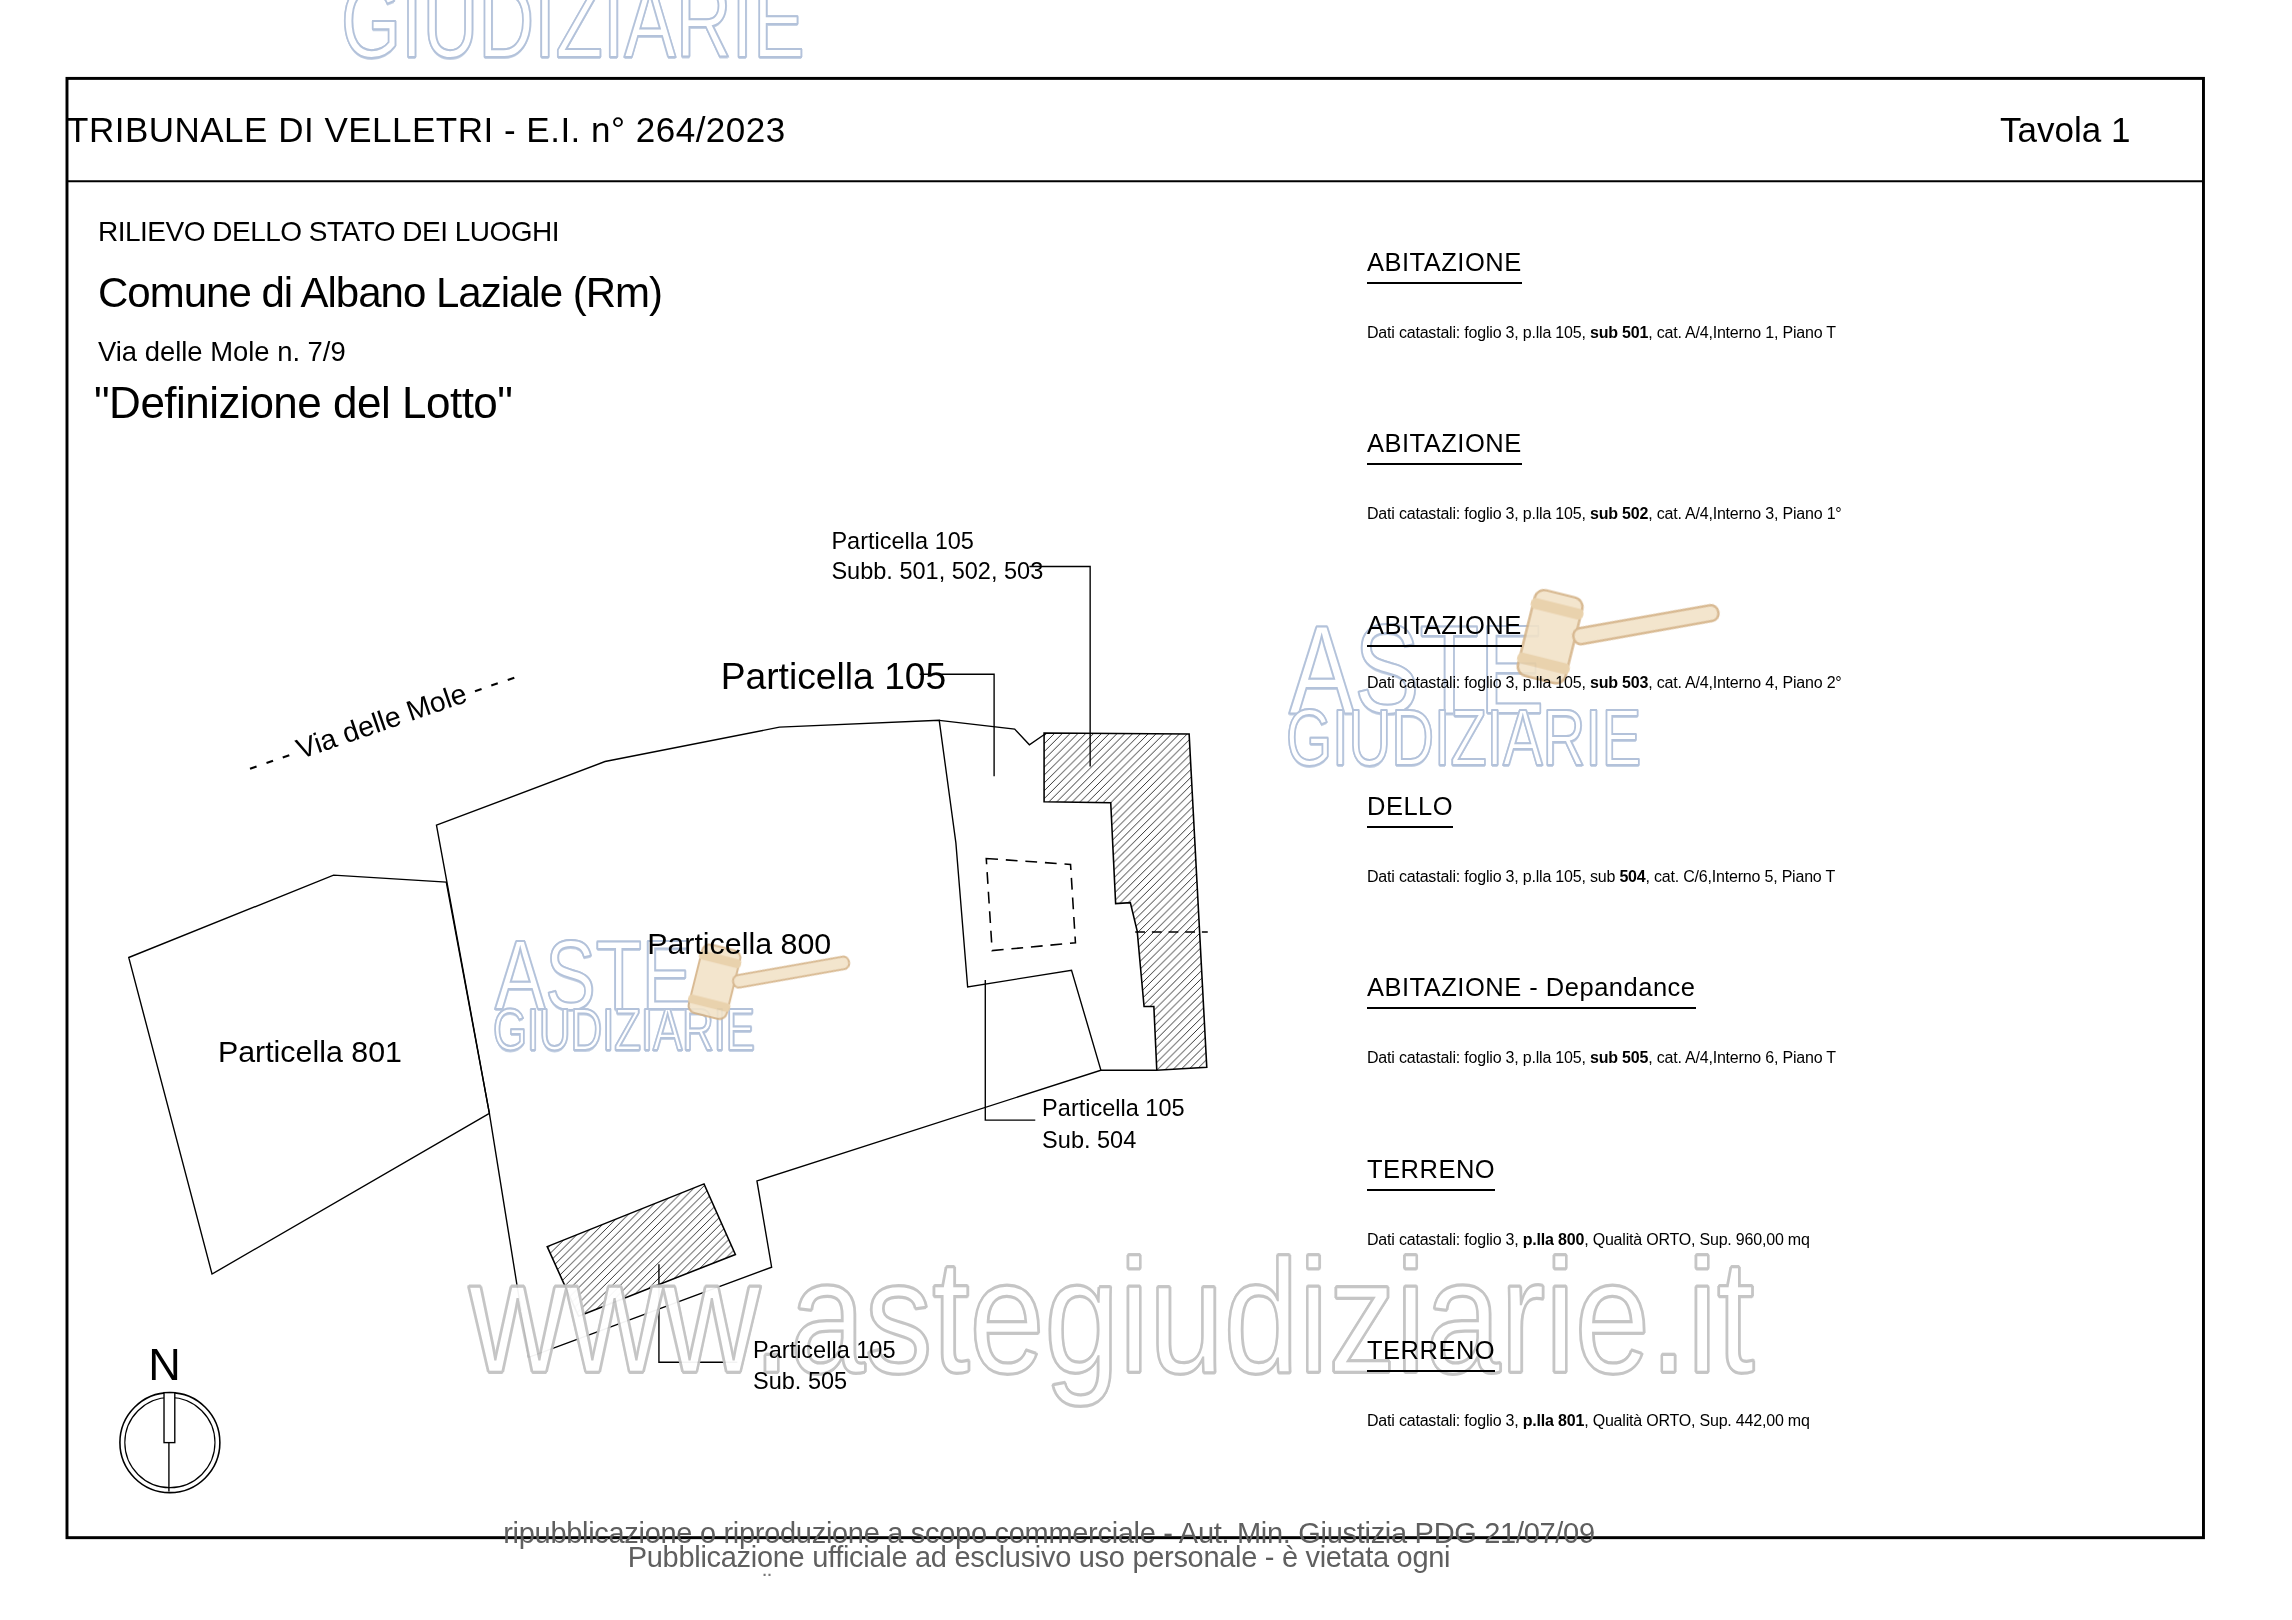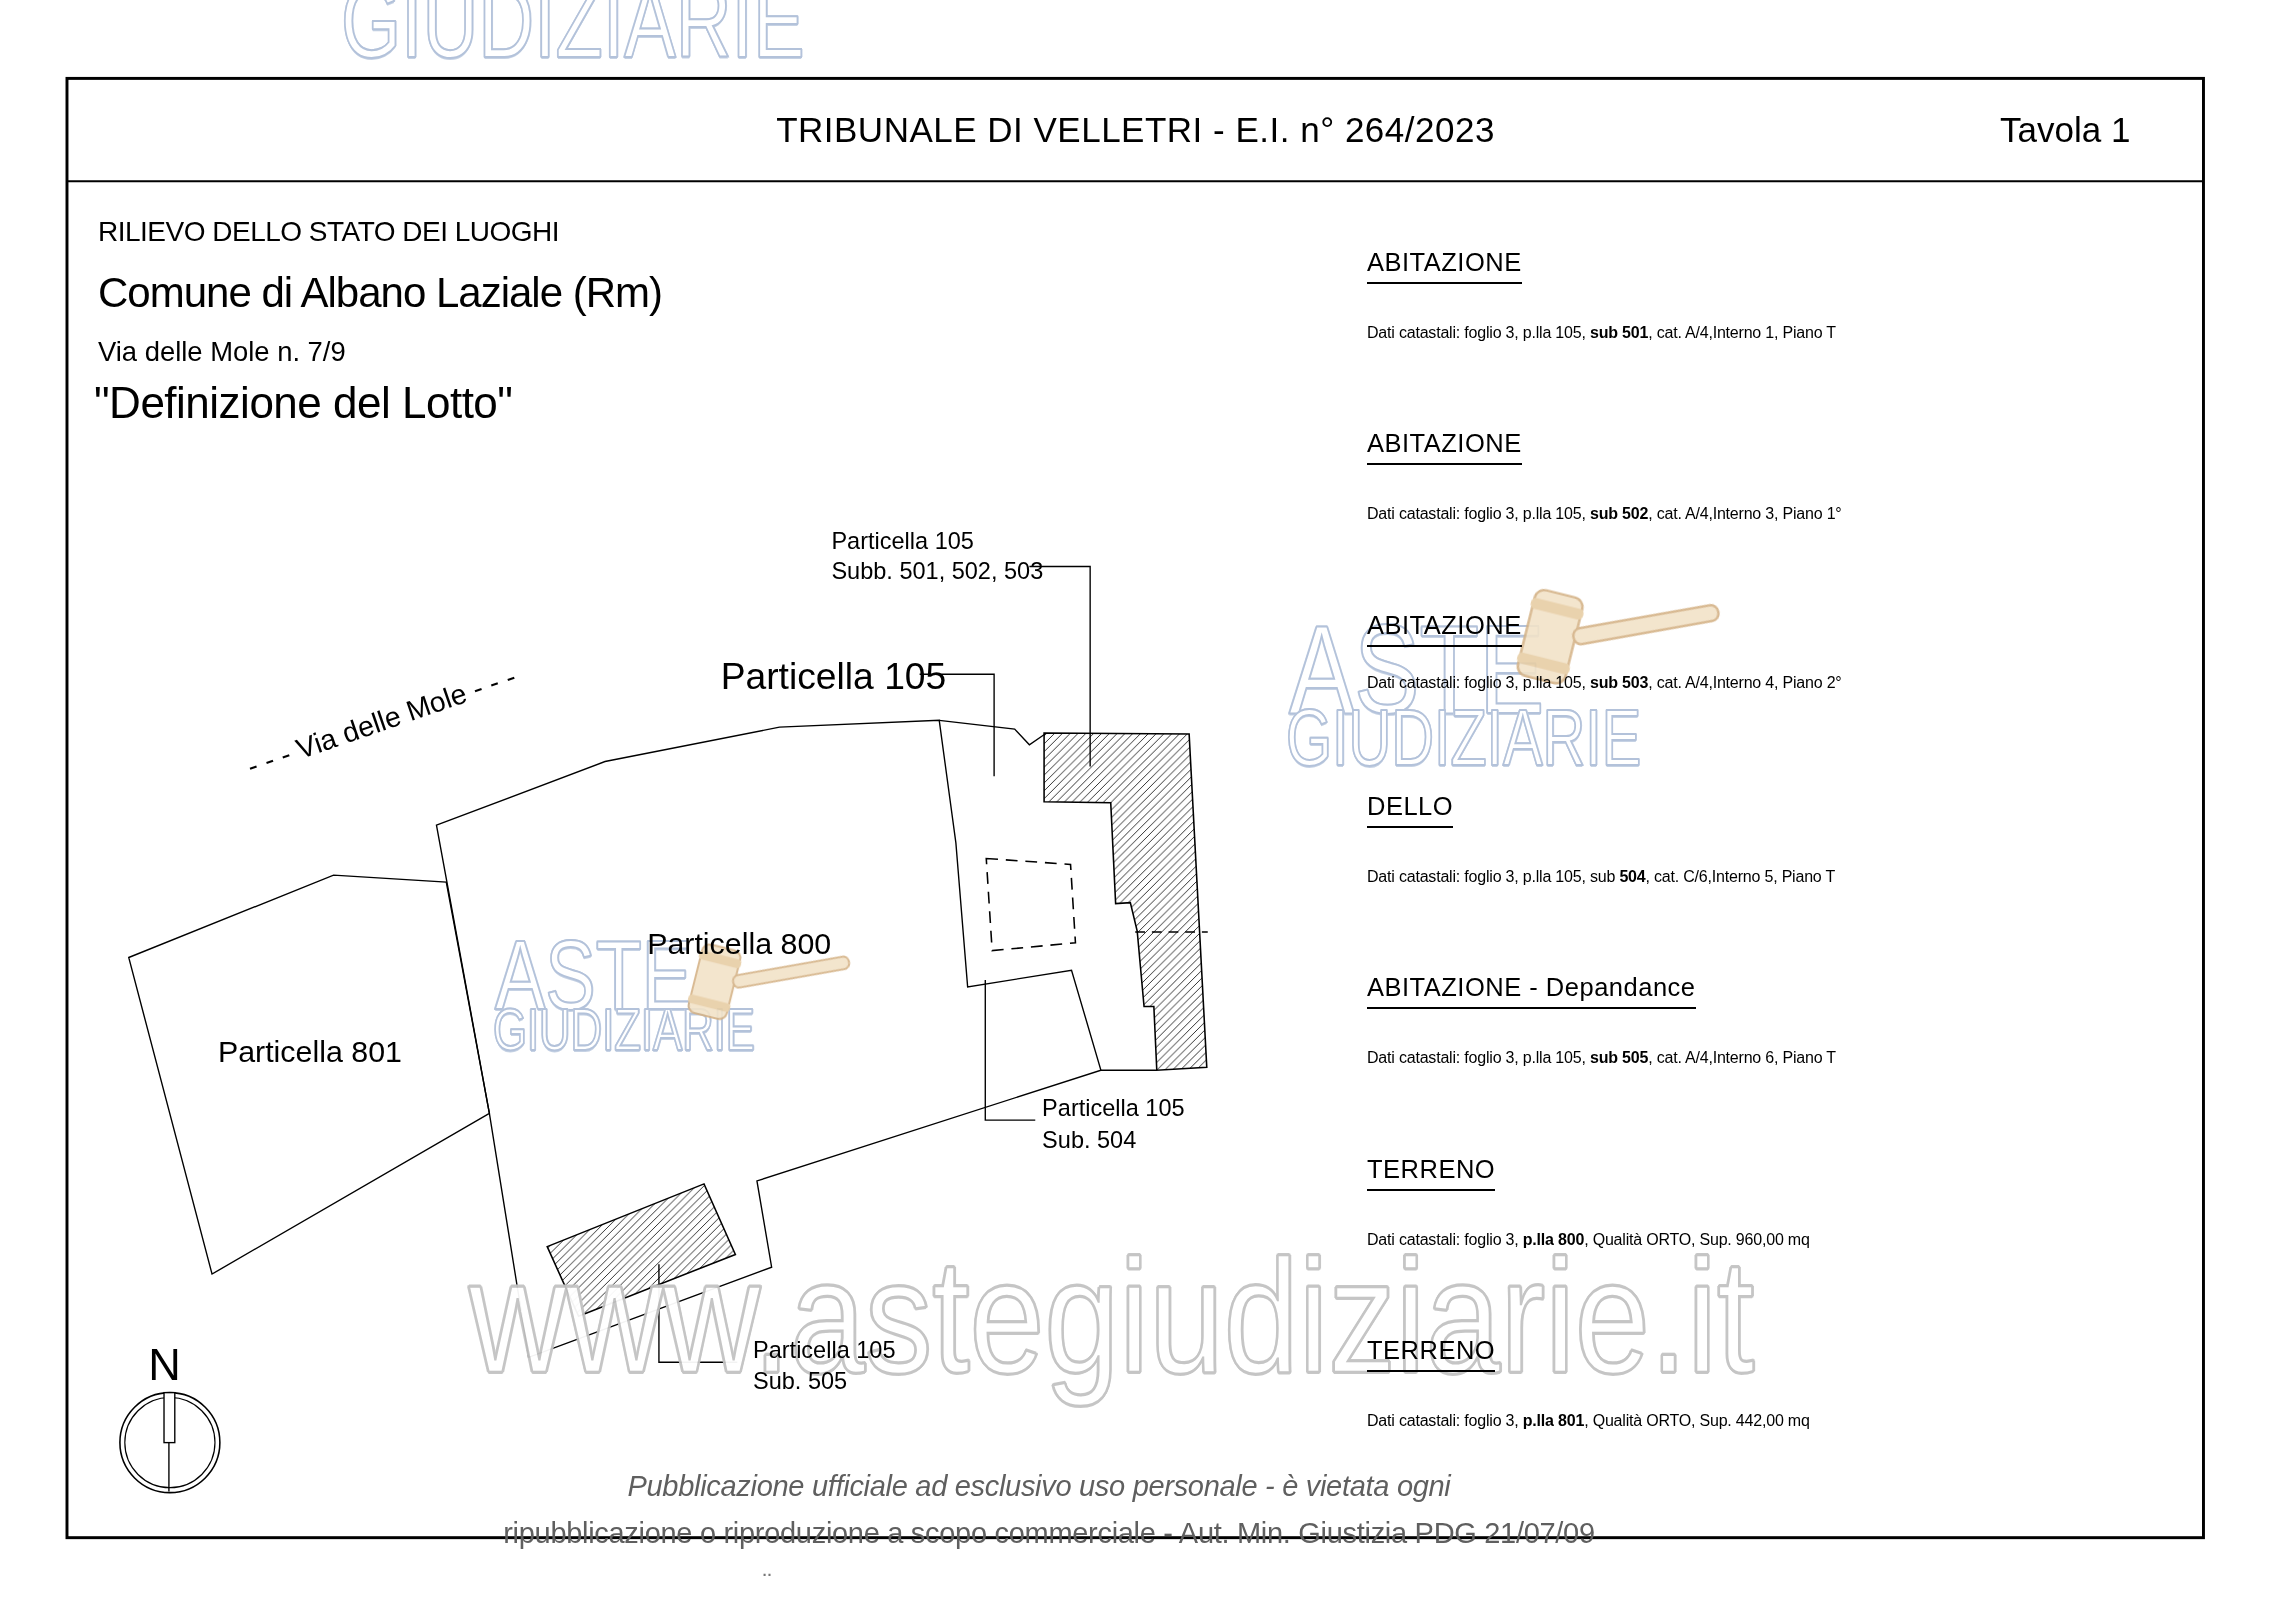--- a/index.html
+++ b/index.html
@@ -7,21 +7,21 @@
         font-family:"Liberation Sans", sans-serif;color:#000;}
   .abs{position:absolute;}
   svg{position:absolute;left:0;top:0;}
   
   .z-wm{z-index:1;}
   #lines{z-index:2;}
   .z-url{z-index:3;}
   #labels{z-index:4;}
   .z-text{z-index:5;}
   
-  .hdr-title{left:67px;top:110px;width:2137px;text-align:center;font-size:35px;letter-spacing:0.5px;}
+  .hdr-title{left:67px;top:110px;width:2137px;font-size:35px;letter-spacing:0.5px;}
   .hdr-sheet{left:2000px;top:110px;font-size:35px;}
   .tb1{left:98px;top:216px;font-size:28px;letter-spacing:-0.5px;}
   .tb2{left:98px;top:269px;font-size:42px;letter-spacing:-1px;}
   .tb3{left:98px;top:336px;font-size:27.4px;}
   .tb4{left:94px;top:378px;font-size:44px;letter-spacing:-0.5px;}
   
   .sec{left:1367px;width:828px;}
   .sec .h{display:inline-block;font-size:25.5px;letter-spacing:0.5px;border-bottom:2px solid #000;padding-bottom:4.9px;}
   .sec .d{font-size:16px;margin-top:0;white-space:nowrap;letter-spacing:-0.2px;}
   .b{font-weight:bold;}
@@ -33,21 +33,21 @@
   .wm-aste-c{left:495px;top:919px;font-size:98px;transform:scaleX(.77);}
   .wm-giud-c{left:493px;top:996px;font-size:59px;transform:scaleX(.74);}
   .wm-aste-r{left:1289px;top:596px;font-size:127px;transform:scaleX(.77);}
   .wm-giud-r{left:1286px;top:692px;font-size:80px;transform:scaleX(.74);}
   .z-url{left:469px;top:1223px;font-size:162px;white-space:nowrap;color:#fff;
          transform:scaleX(.83);transform-origin:left top;
          -webkit-text-stroke:2.5px #c2c2c2;
          text-shadow:2px 0 #c6c6c6,-2px 0 #c6c6c6,0 2px #c6c6c6,0 -2px #c6c6c6;opacity:.95;}
   
   .ft{left:0;width:2078px;text-align:center;font-size:29px;color:#5f5f5f;letter-spacing:-0.3px;}
-  .ft1{top:1470px;font-style:italic;} .ft2{top:1517px;margin-left:10px;}
+  .ft1{top:1541px;} .ft2{top:1517px;margin-left:10px;}
   .ftm{left:763px;top:1568px;font-size:25.5px;color:#777;}
 </style>
 </head>
 <body>
 
 <div id="page">
 
   <div class="abs z-wm wm-blue wm-top">GIUDIZIARIE</div>
   <div class="abs z-wm wm-blue wm-aste-c">ASTE</div>
   <div class="abs z-wm wm-blue wm-giud-c">GIUDIZIARIE</div>

